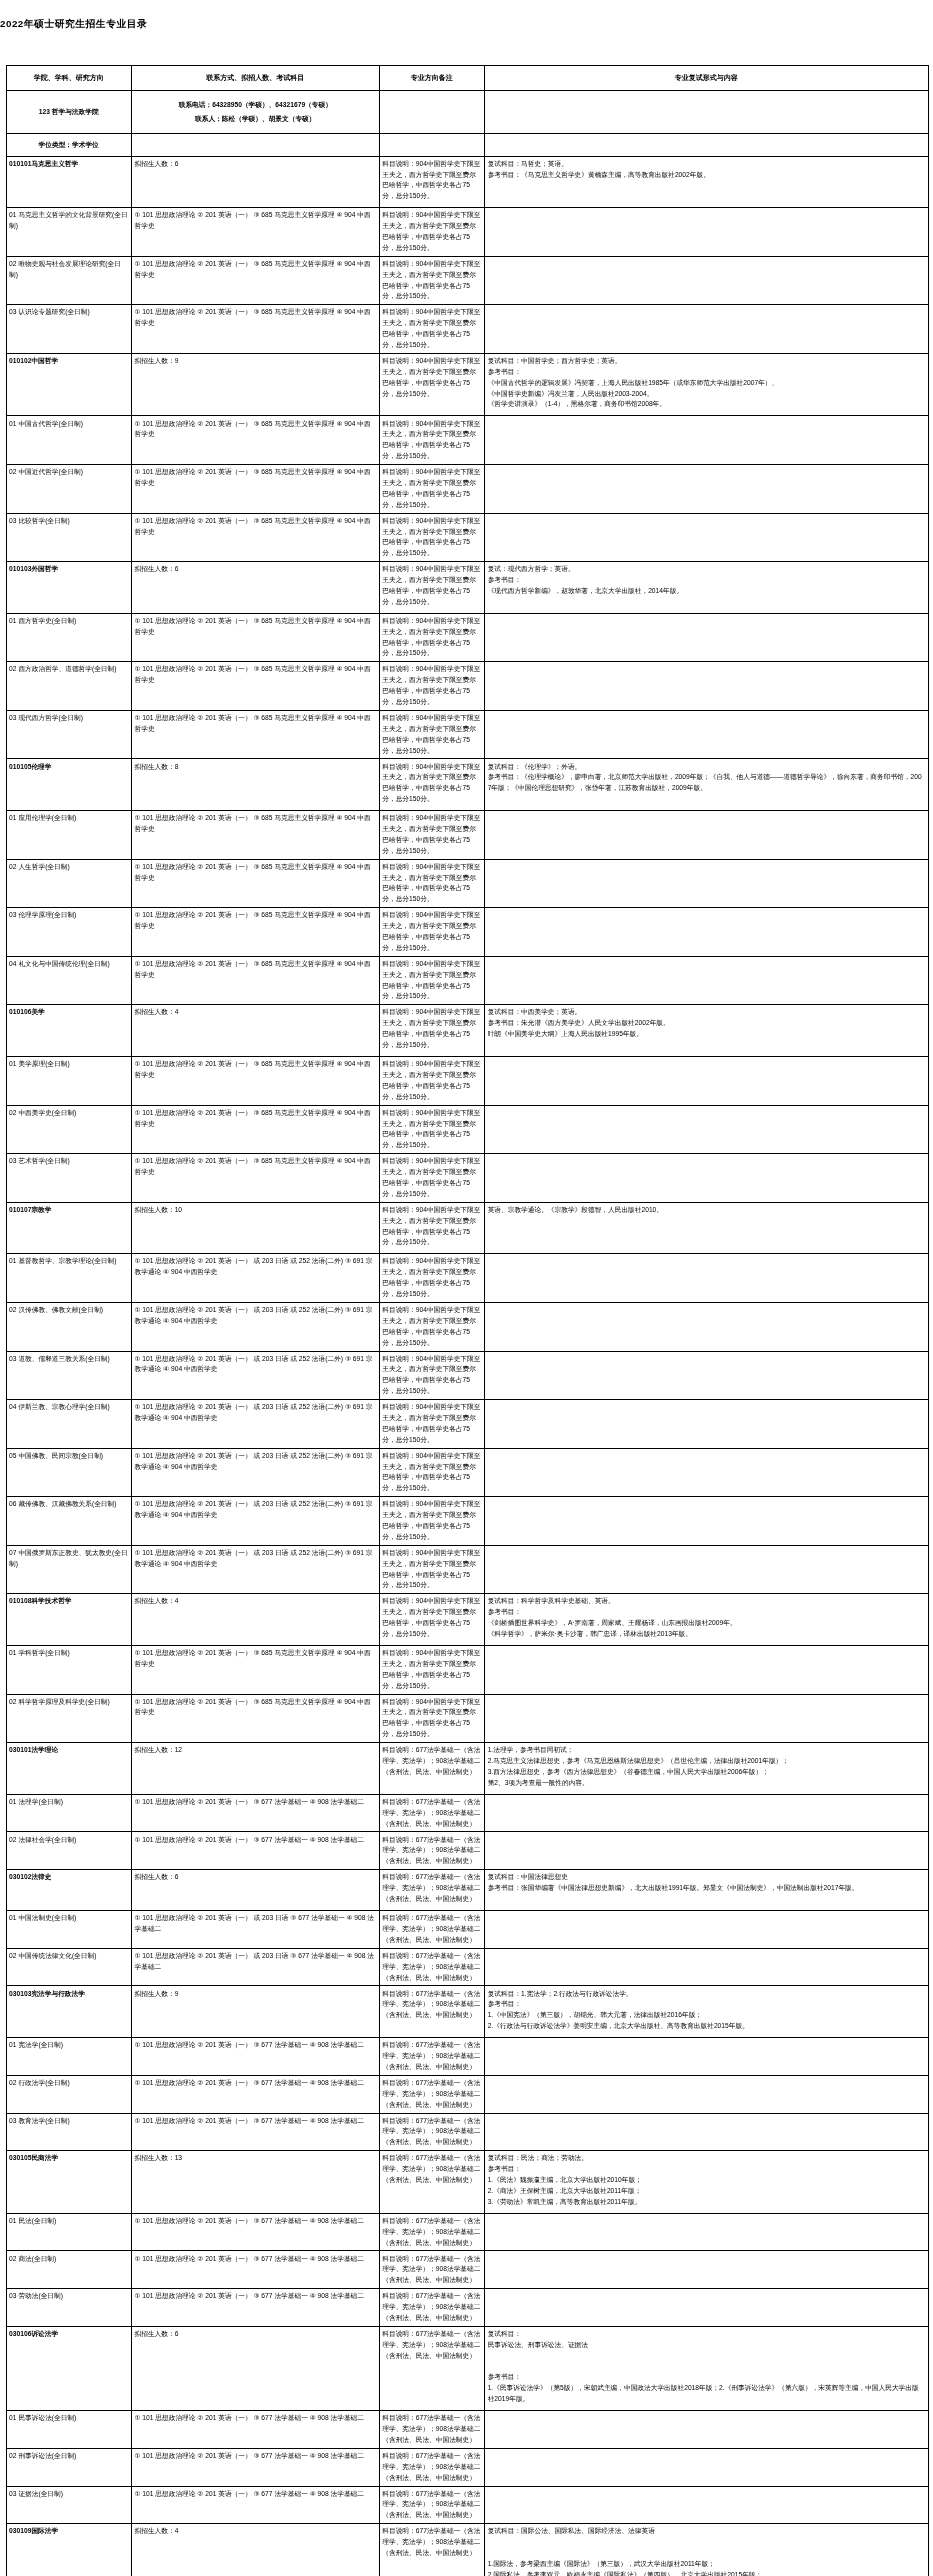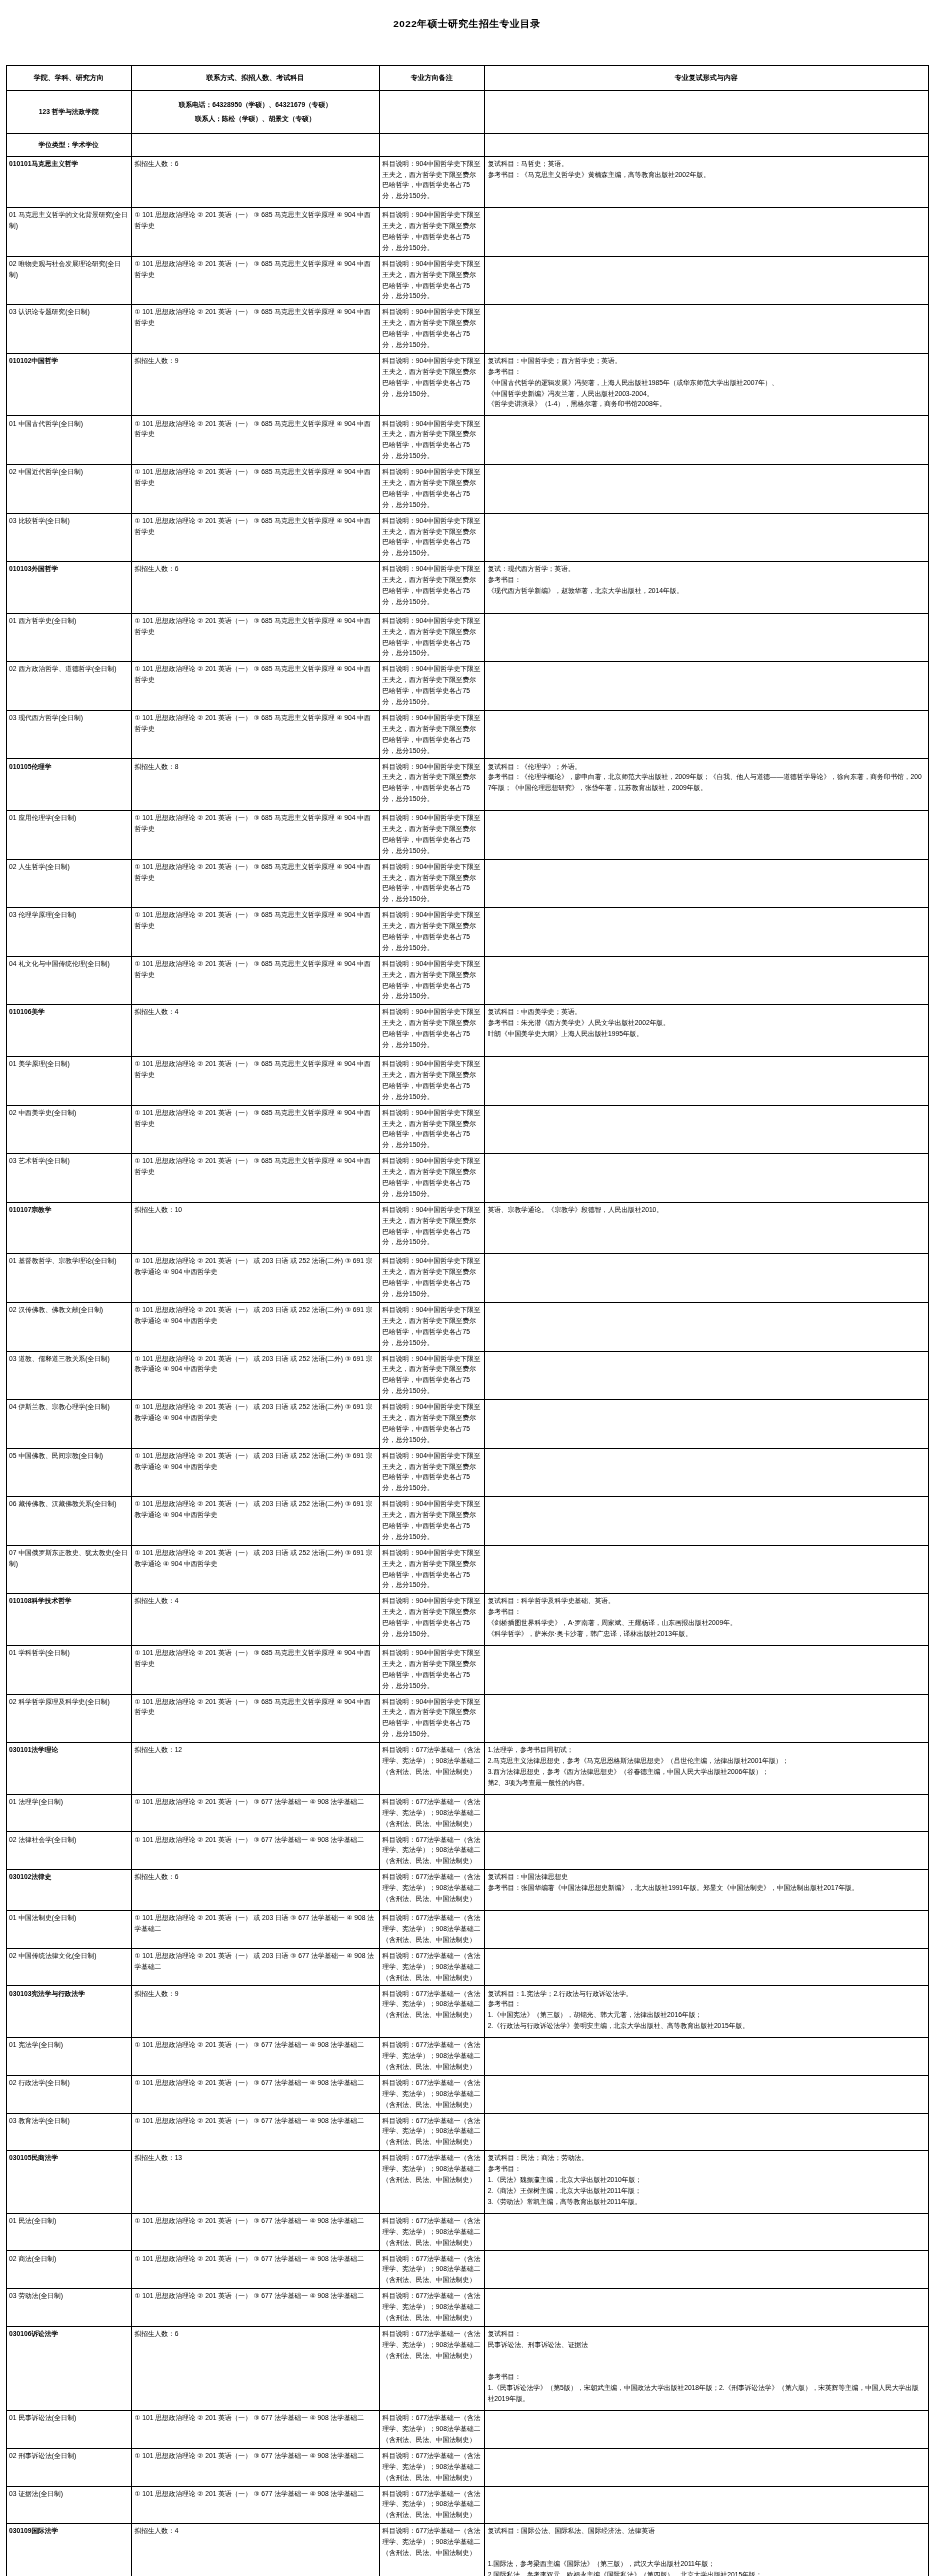--- a/index.html
+++ b/index.html
@@ -1,18 +1,18 @@
 <!DOCTYPE html>
 <html style="font-size:8.2px"><head>
 <meta charset="utf-8">
 <style>
   html,body{margin:0;padding:0;background:#ffffff;}
   body{width:934px;font-family:"Liberation Sans","DejaVu Sans",sans-serif;color:#000;position:relative;}
   .page{width:934px;padding-top:17.5px;box-sizing:border-box;}
-  .doc-title{text-align:center;font-size:9.8px;font-weight:bold;letter-spacing:0.5px;margin:0 0 34px 0;}
+  .doc-title{text-align:left;font-size:9.8px;font-weight:bold;letter-spacing:0.5px;margin:0 0 34px 0;}
   table{border-collapse:collapse;table-layout:fixed;width:923px;margin:0 auto;}
   table,th,td{border:0.5px solid #000;}
   table{border-width:1px;}
   th{font-size:7px;font-weight:bold;padding:7.2px 2.1px;text-align:center;background:#fff;}
   td{font-size:6.7px;line-height:1.62;padding:2.1px 2.6px;vertical-align:top;text-align:left;
      white-space:pre-wrap;word-break:break-all;background:#fff;}
   .main-col1{width:125px;} .main-col2{width:247px;} .main-col3{width:105px;} .main-col4{width:442px;}
   tr.row-college td{font-weight:bold;text-align:center;vertical-align:middle;padding:7.2px 3.1px;line-height:2.1;}
   tr.row-section td{font-weight:bold;text-align:center;vertical-align:middle;padding:5.2px 2.1px;}
   tr.row-major td.c1{font-weight:bold;}

